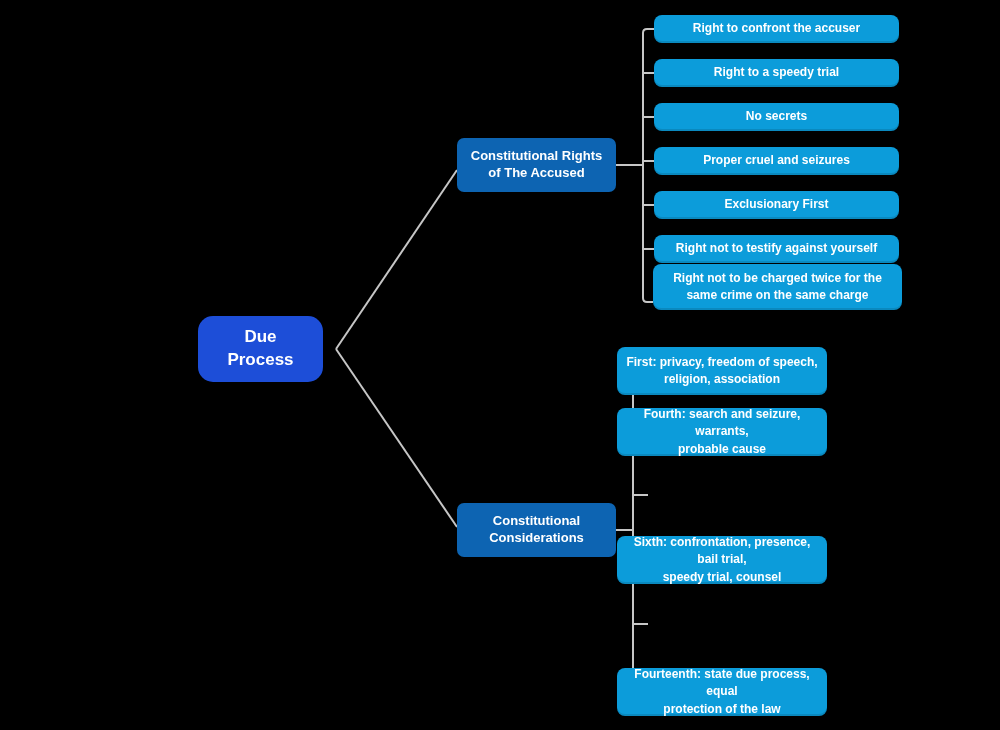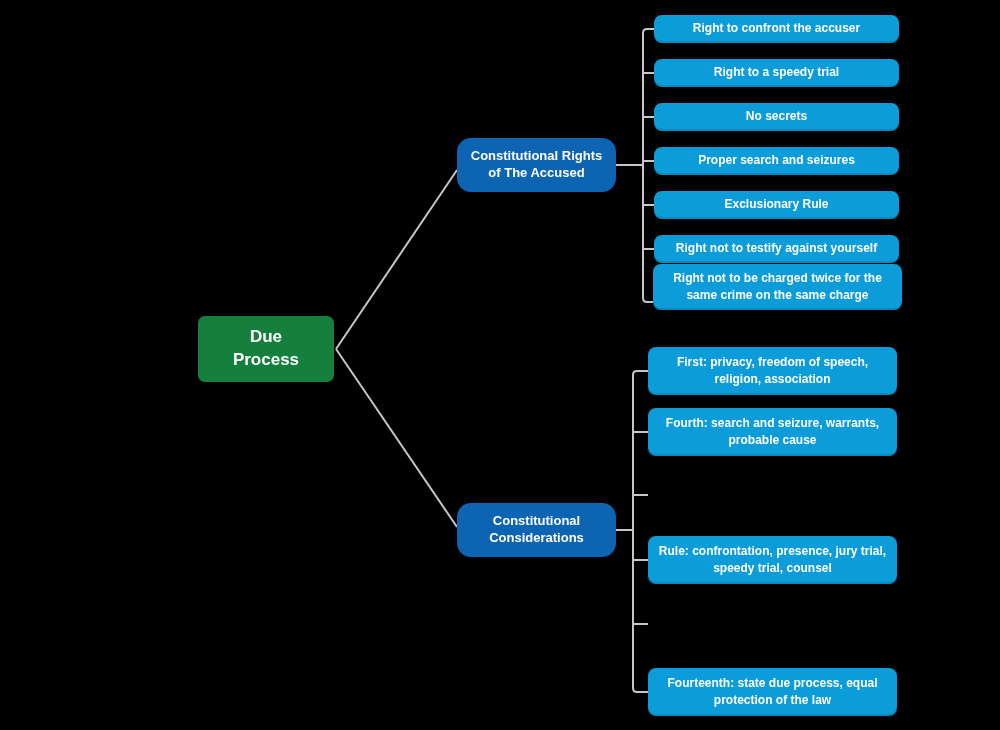--- a/index.html
+++ b/index.html
@@ -26,30 +26,30 @@
     display: flex;
     align-items: center;
     justify-content: center;
     text-align: center;
     white-space: pre-line;
     color: #FFFFFF;
     font-weight: bold;
     box-sizing: border-box;
   }
   .root {
-    left: 198px; top: 316px; width: 136px; height: 66px;
-    background: #15803d;
-    border-radius: 7px;
+    left: 198px; top: 316px; width: 125px; height: 66px;
+    background: #1d4ed8;
+    border-radius: 15px;
     font-size: 17px;
     line-height: 1.35;
   }
   .branch {
     left: 457px; width: 159px; height: 54px;
     background: #0D64B2;
-    border-radius: 14px;
+    border-radius: 7px;
     font-size: 13px;
     line-height: 1.3;
   }
   .branch.b1 { top: 138px; }
   .branch.b2 { top: 503px; }
   .leaf {
     background: #0C9CDA;
     border-radius: 8px;
     font-size: 12px;
     line-height: 1.45;
@@ -57,21 +57,21 @@
     padding: 1px 8px;
   }
   .g1 { left: 654px; width: 245px; height: 28px; }
   .g1.l0 { top: 15px; }
   .g1.l1 { top: 59px; }
   .g1.l2 { top: 103px; }
   .g1.l3 { top: 147px; }
   .g1.l4 { top: 191px; }
   .g1.l5 { top: 235px; }
   .g1.l6 { top: 264px; left: 653px; width: 249px; height: 46px; }
-  .g2 { left: 648px; width: 249px; height: 48px; }
+  .g2 { left: 617px; width: 210px; height: 48px; }
   .g2.m0 { top: 347px; }
   .g2.m1 { top: 408px; }
   .g2.m2 { top: 471px; }
   .g2.m3 { top: 536px; }
   .g2.m4 { top: 600px; }
   .g2.m5 { top: 668px; }
 </style>
 </head>
 <body>
 
@@ -101,28 +101,28 @@
 Process</div>
 
   <div class="node branch b1">Constitutional Rights
 of The Accused</div>
   <div class="node branch b2">Constitutional
 Considerations</div>
 
   <div class="node leaf g1 l0">Right to confront the accuser</div>
   <div class="node leaf g1 l1">Right to a speedy trial</div>
   <div class="node leaf g1 l2">No secrets</div>
-  <div class="node leaf g1 l3">Proper search and seizures</div>
-  <div class="node leaf g1 l4">Exclusionary Rule</div>
+  <div class="node leaf g1 l3">Proper cruel and seizures</div>
+  <div class="node leaf g1 l4">Exclusionary First</div>
   <div class="node leaf g1 l5">Right not to testify against yourself</div>
   <div class="node leaf g1 l6">Right not to be charged twice for the
 same crime on the same charge</div>
 
   <div class="node leaf g2 m0">First: privacy, freedom of speech,
 religion, association</div>
   <div class="node leaf g2 m1">Fourth: search and seizure, warrants,
 probable cause</div>
-  <div class="node leaf g2 m3">Rule: confrontation, presence, jury trial,
+  <div class="node leaf g2 m3">Sixth: confrontation, presence, bail trial,
 speedy trial, counsel</div>
   <div class="node leaf g2 m5">Fourteenth: state due process, equal
 protection of the law</div>
 
 </div>
 
 </body></html>

